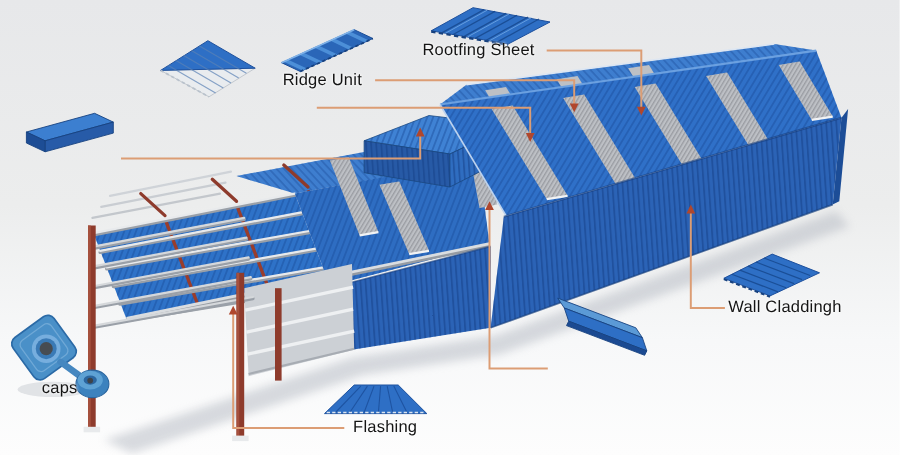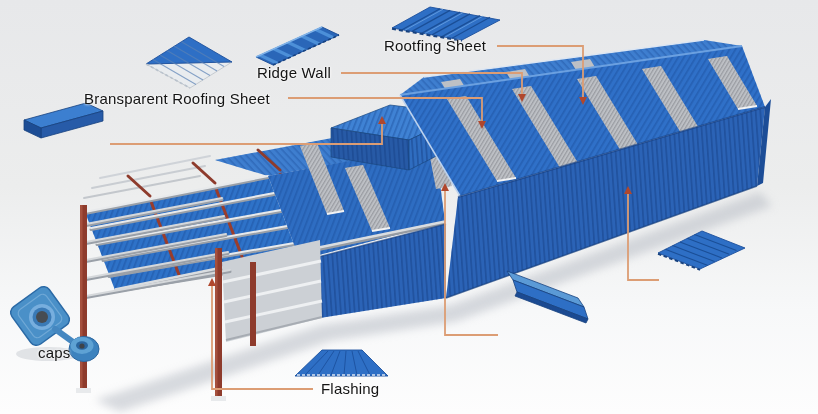--- a/index.html
+++ b/index.html
@@ -303,17 +303,17 @@
     <circle cx="42" cy="317" r="6" fill="#474c52"></circle>
     <line x1="55" y1="329" x2="73" y2="342" stroke="#4587c0" stroke-width="6" stroke-linecap="round"></line>
     <ellipse cx="84" cy="349" rx="15" ry="12.5" fill="#3c82be" stroke="#2b669f" stroke-width="1"></ellipse>
     <ellipse cx="82" cy="345.5" rx="11.5" ry="8.5" fill="#5ea2d4"></ellipse>
     <ellipse cx="82" cy="345.5" rx="6" ry="4.2" fill="#2b669f"></ellipse>
     <circle cx="82" cy="346" r="2.6" fill="#3e4349"></circle>
   </g>
 </svg>
 
   <div class="lbl" style="left:384px;top:37px">Rootfing Sheet</div>
-  <div class="lbl" style="left:257px;top:64px">Ridge Wall</div>
-  <div class="lbl" style="left:84px;top:90px">Bransparent Roofing Sheet</div>
+  <div class="lbl" style="left:257px;top:64px">Ridge Unit</div>
+  <div class="lbl" style="left:662px;top:271px">Wall Claddingh</div>
   <div class="lbl" style="left:321px;top:380px">Flashing</div>
   <div class="lbl" style="left:38px;top:344px">caps</div>
 </div>
 
 </body></html>

